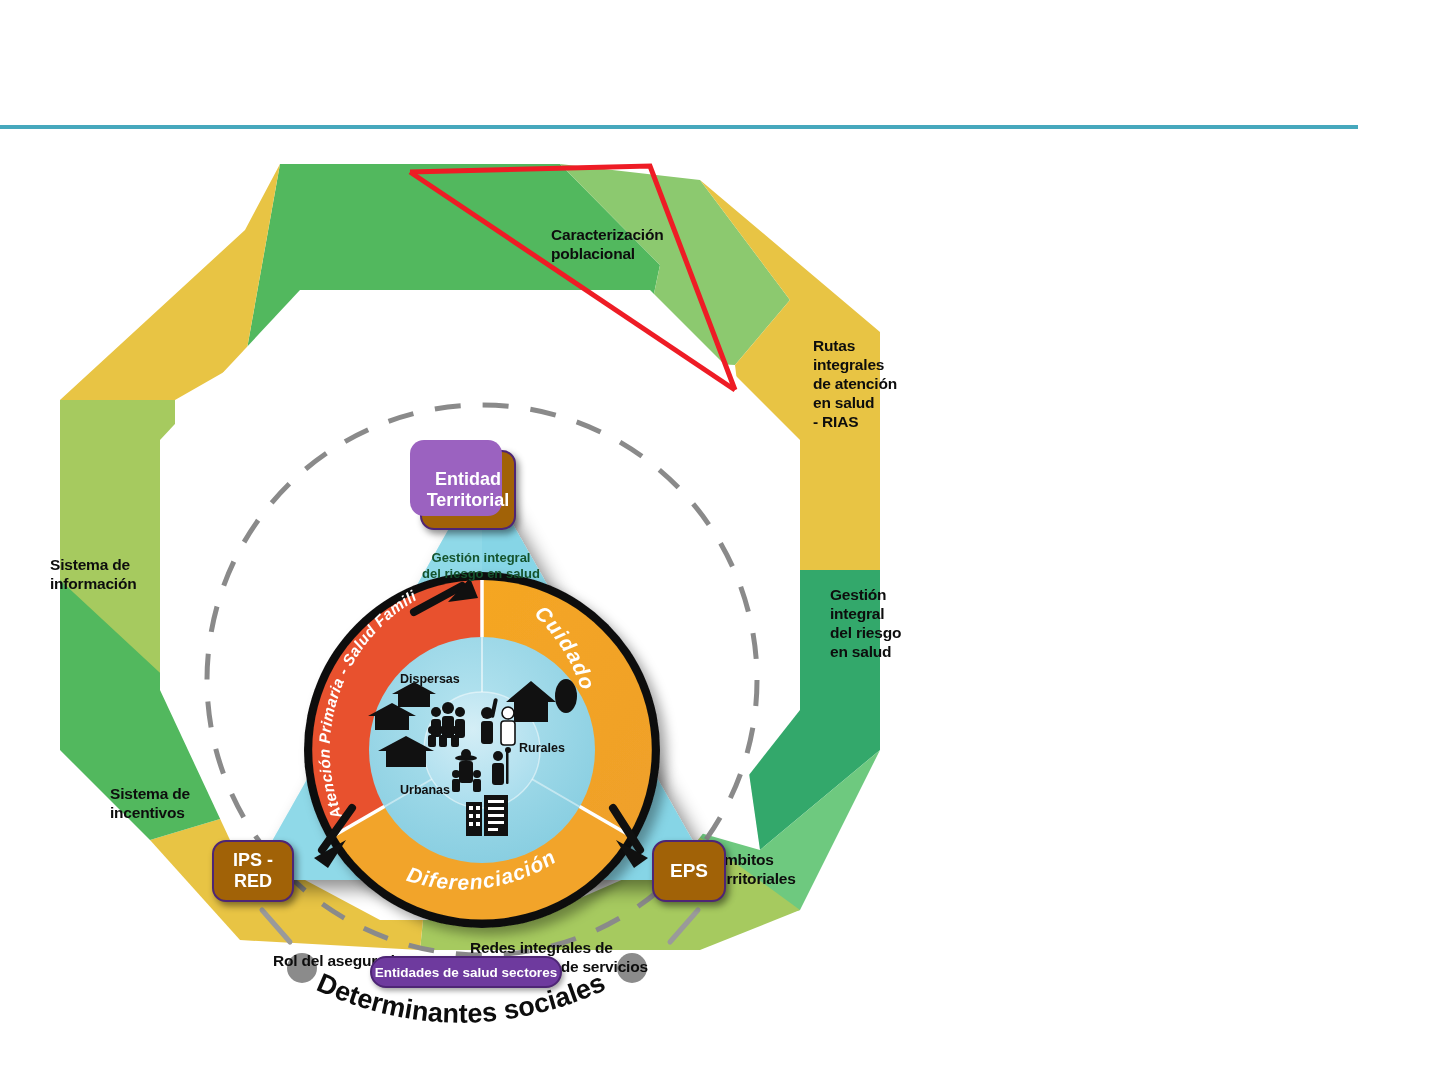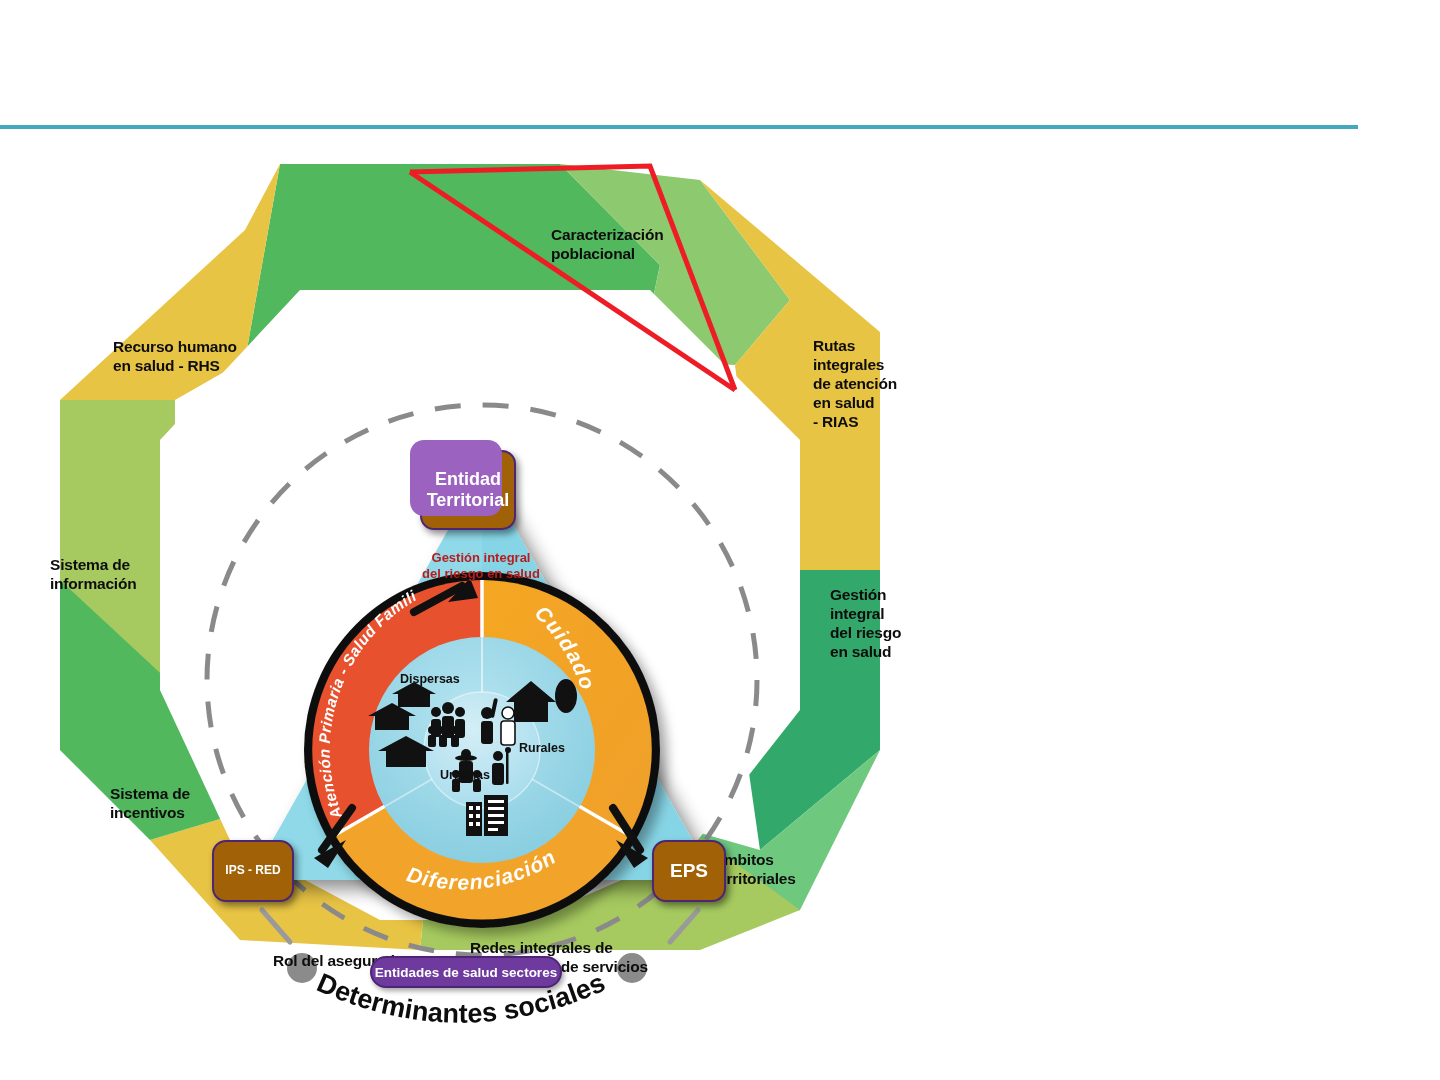--- a/index.html
+++ b/index.html
@@ -51,55 +51,55 @@
   }
   .chip.shadowcard::before {
     content: "";
     position: absolute; left: -12px; top: -12px;
     width: 100%; height: 100%;
     background: #9b62c0;
     border-radius: 14px;
     z-index: -1;
   }
   #chip-entidad { left: 420px; top: 300px; width: 96px; height: 80px; font-size: 18px; }
-  #chip-ips     { left: 212px; top: 690px; width: 82px; height: 62px; font-size: 12px; }
+  #chip-ips     { left: 212px; top: 690px; width: 82px; height: 62px; font-size: 18px; }
   #chip-eps     { left: 652px; top: 690px; width: 74px; height: 62px; font-size: 19px; }
 
   .pill {
     position: absolute;
     left: 370px; top: 806px;
     width: 192px; height: 32px;
     background: #6e3a9e;
     border: 2px solid #4e2575;
     border-radius: 17px;
     color: #fff;
     font-size: 13.5px; font-weight: bold;
     display: flex; align-items: center; justify-content: center;
     box-shadow: 2px 3px 5px rgba(0,0,0,.35);
     z-index: 40;
   }
 
   
   .gestion-text {
     position: absolute; left: 398px; top: 400px; width: 166px;
     text-align: center;
-    color: #b91c1c;
+    color: #14532d;
     font-size: 13px; font-weight: bold; line-height: 1.22;
     white-space: pre-line; z-index: 30;
   }
 
   
   .inner-label {
     position: absolute;
     font-size: 12.5px; font-weight: bold; color: #101010;
     z-index: 30;
   }
   #lbl-dispersas { left: 400px; top: 522px; }
   #lbl-rurales   { left: 519px; top: 591px; }
-  #lbl-urbanas   { left: 400px; top: 618px; margin-left: 40px; }
+  #lbl-urbanas   { left: 400px; top: 633px; }
 
   
   .determinantes {
     position: absolute; left: 300px; top: 820px;
     width: 340px; height: 80px; z-index: 35;
   }
 
   
   .footer { position: absolute; left: 0; top: 975px; width: 1440px; height: 105px; }
 </style>
@@ -317,22 +317,20 @@
 
     <div class="chip shadowcard" id="chip-entidad">Entidad
 Territorial</div>
     <div class="chip" id="chip-ips">IPS - RED</div>
     <div class="chip" id="chip-eps">EPS</div>
     <div class="pill">Entidades de salud sectores</div>
   </div>
 
   <div class="ring-label" style="left:551px;top:226px;width:150px;">Caracterización
 poblacional</div>
-  <div class="ring-label" style="left:113px;top:338px;width:180px;">Recurso humano
-en salud - RHS</div>
   <div class="ring-label" style="left:781px;top:337px;width:110px;margin-left:32px;">Rutas
 integrales
 de atención
 en salud
 - RIAS</div>
   <div class="ring-label" style="left:50px;top:556px;width:150px;">Sistema de
 información</div>
   <div class="ring-label" style="left:815px;top:586px;width:110px;margin-left:15px;">Gestión
 integral
 del riesgo

